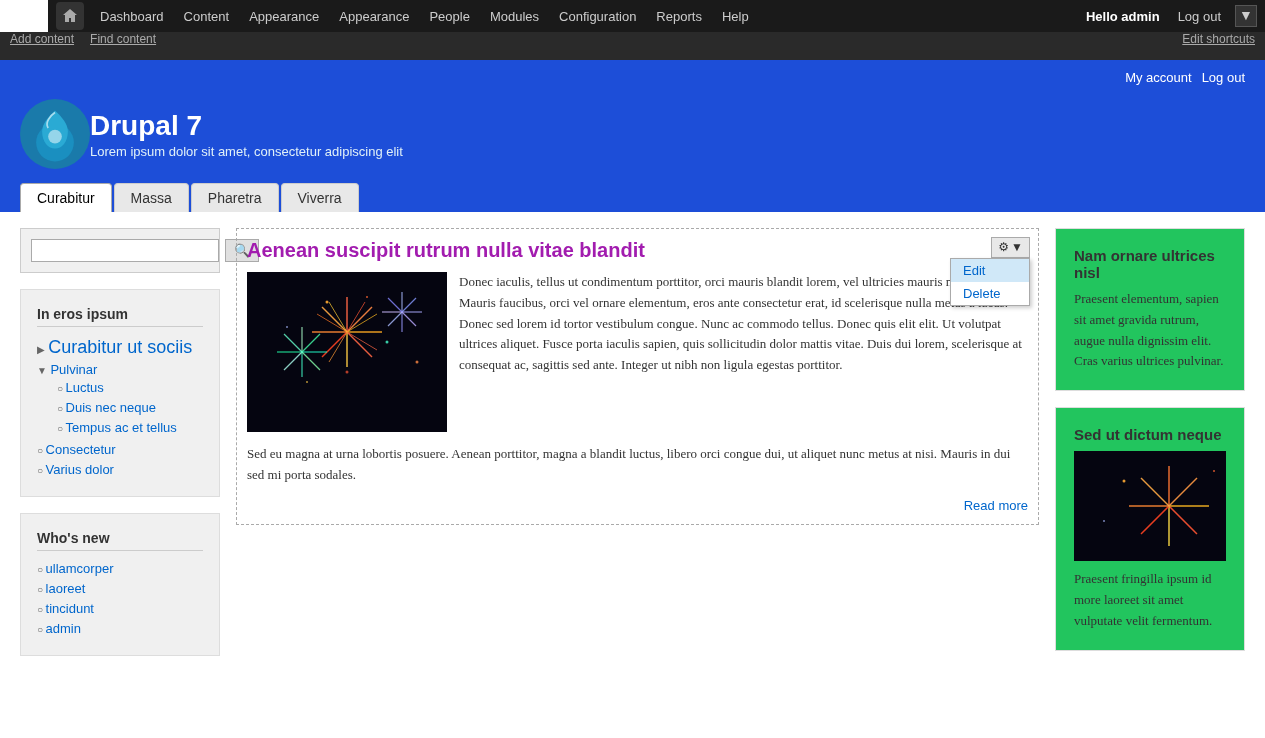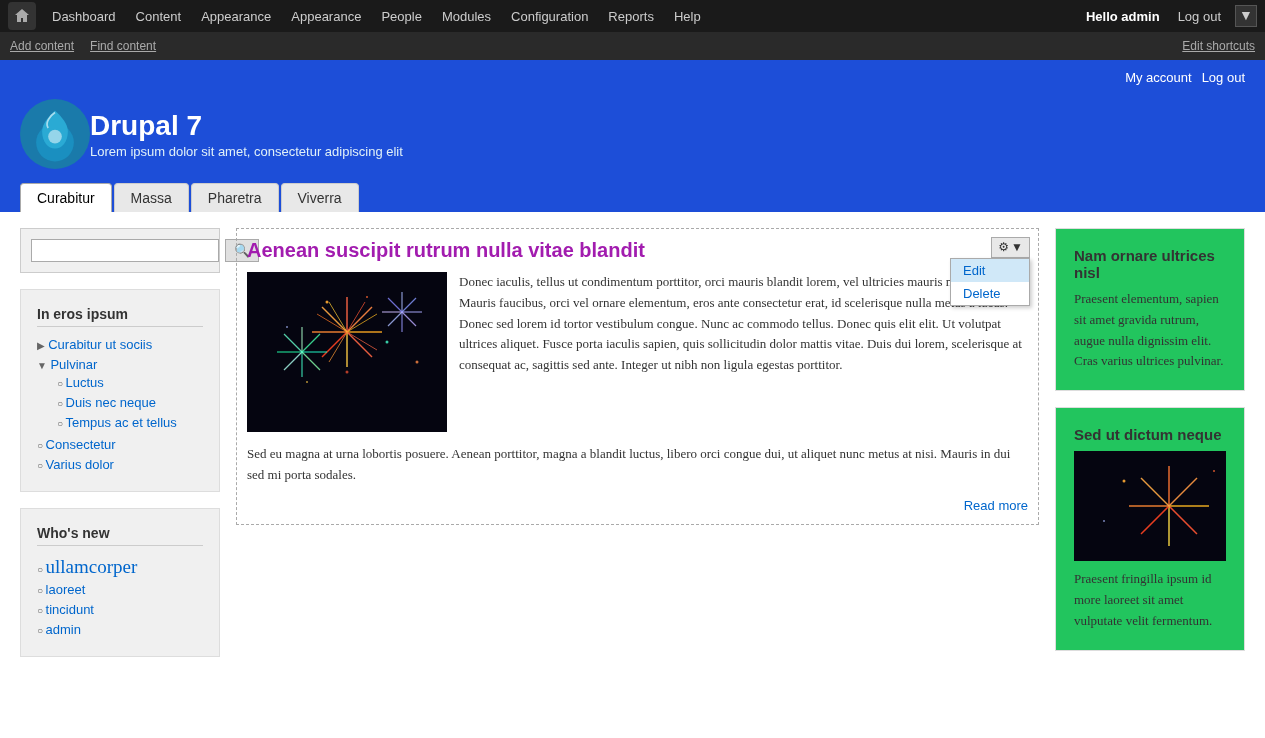--- a/index.html
+++ b/index.html
@@ -7,20 +7,21 @@
 
     
     .admin-toolbar {
       background: #1a1a1a;
       color: #ccc;
       height: 32px;
       display: flex;
       align-items: center;
       padding: 0 8px;
       gap: 0;
+      margin-left: 48px;
     }
     .admin-toolbar .home-icon {
       width: 28px; height: 28px;
       background: #333;
       border-radius: 4px;
       display: flex; align-items: center; justify-content: center;
       margin-right: 6px;
       cursor: pointer;
     }
     .admin-toolbar .home-icon svg { width: 16px; height: 16px; fill: #aaa; }
@@ -54,21 +55,21 @@
       display: flex; align-items: center; justify-content: center;
       cursor: pointer;
       margin-left: 4px;
     }
 
     
     .shortcuts-bar {
       background: #2a2a2a;
       height: 28px;
       display: flex;
-      align-items: center;
+      align-items: flex-start;
       padding: 0 10px;
     }
     .shortcut-link {
       color: #aaa;
       font-size: 12px;
       font-family: Arial, sans-serif;
       margin-right: 16px;
       cursor: pointer;
       text-decoration: underline;
     }
@@ -410,39 +411,39 @@
   <div class="sidebar">
     <div class="search-box">
       <input class="search-input" type="text" style="">
       <button class="search-btn">🔍</button>
     </div>
     <div class="sidebar-block sidebar-nav">
       <div class="sidebar-block-title">In eros ipsum</div>
       <ul>
         <li>
           <span class="arrow-right"></span>
-          <a style="color: rgb(0, 102, 204); text-decoration: none; font-size: 13px; font-family: Arial, sans-serif;">Curabitur ut sociis</a>
+          <a style="color: rgb(0, 102, 204); text-decoration: none; font-size: 18px; font-family: Arial, sans-serif;">Curabitur ut sociis</a>
         </li>
         <li>
           <span class="arrow-down"></span>
           <a style="color: rgb(0, 102, 204); text-decoration: none; font-size: 13px; font-family: Arial, sans-serif;">Pulvinar</a>
           <ul class="sub-list">
             <li><a style="color: rgb(0, 102, 204); text-decoration: none; font-size: 13px; font-family: Arial, sans-serif;">Luctus</a></li>
             <li><a style="color: rgb(0, 102, 204); text-decoration: none; font-size: 13px; font-family: Arial, sans-serif;">Duis nec neque</a></li>
             <li><a style="color: rgb(0, 102, 204); text-decoration: none; font-size: 13px; font-family: Arial, sans-serif;">Tempus ac et tellus</a></li>
           </ul>
         </li>
         <li class="root-item"><a style="color: rgb(0, 102, 204); text-decoration: none; font-size: 13px; font-family: Arial, sans-serif;">Consectetur</a></li>
         <li class="root-item"><a style="color: rgb(0, 102, 204); text-decoration: none; font-size: 13px; font-family: Arial, sans-serif;">Varius dolor</a></li>
       </ul>
     </div>
     <div class="sidebar-block sidebar-nav">
       <div class="sidebar-block-title">Who's new</div>
       <ul>
-        <li class="root-item"><a style="color: rgb(0, 102, 204); text-decoration: none; font-size: 19px; font-family: Liberation Serif, serif; text-align: right;">ullamcorper</a></li>
+        <li class="root-item"><a style="color: rgb(0, 102, 204); text-decoration: none; font-size: 13px; font-family: Liberation Sans, sans-serif; text-align: right;">ullamcorper</a></li>
         <li class="root-item"><a style="color: rgb(0, 102, 204); text-decoration: none; font-size: 13px; font-family: Arial, sans-serif;">laoreet</a></li>
         <li class="root-item"><a style="color: rgb(0, 102, 204); text-decoration: none; font-size: 13px; font-family: Arial, sans-serif;">tincidunt</a></li>
         <li class="root-item"><a style="color: rgb(0, 102, 204); text-decoration: none; font-size: 13px; font-family: Arial, sans-serif;">admin</a></li>
       </ul>
     </div>
   </div>
 
   <div class="center-content">
     <div class="article-card">
       <div class="article-gear">

